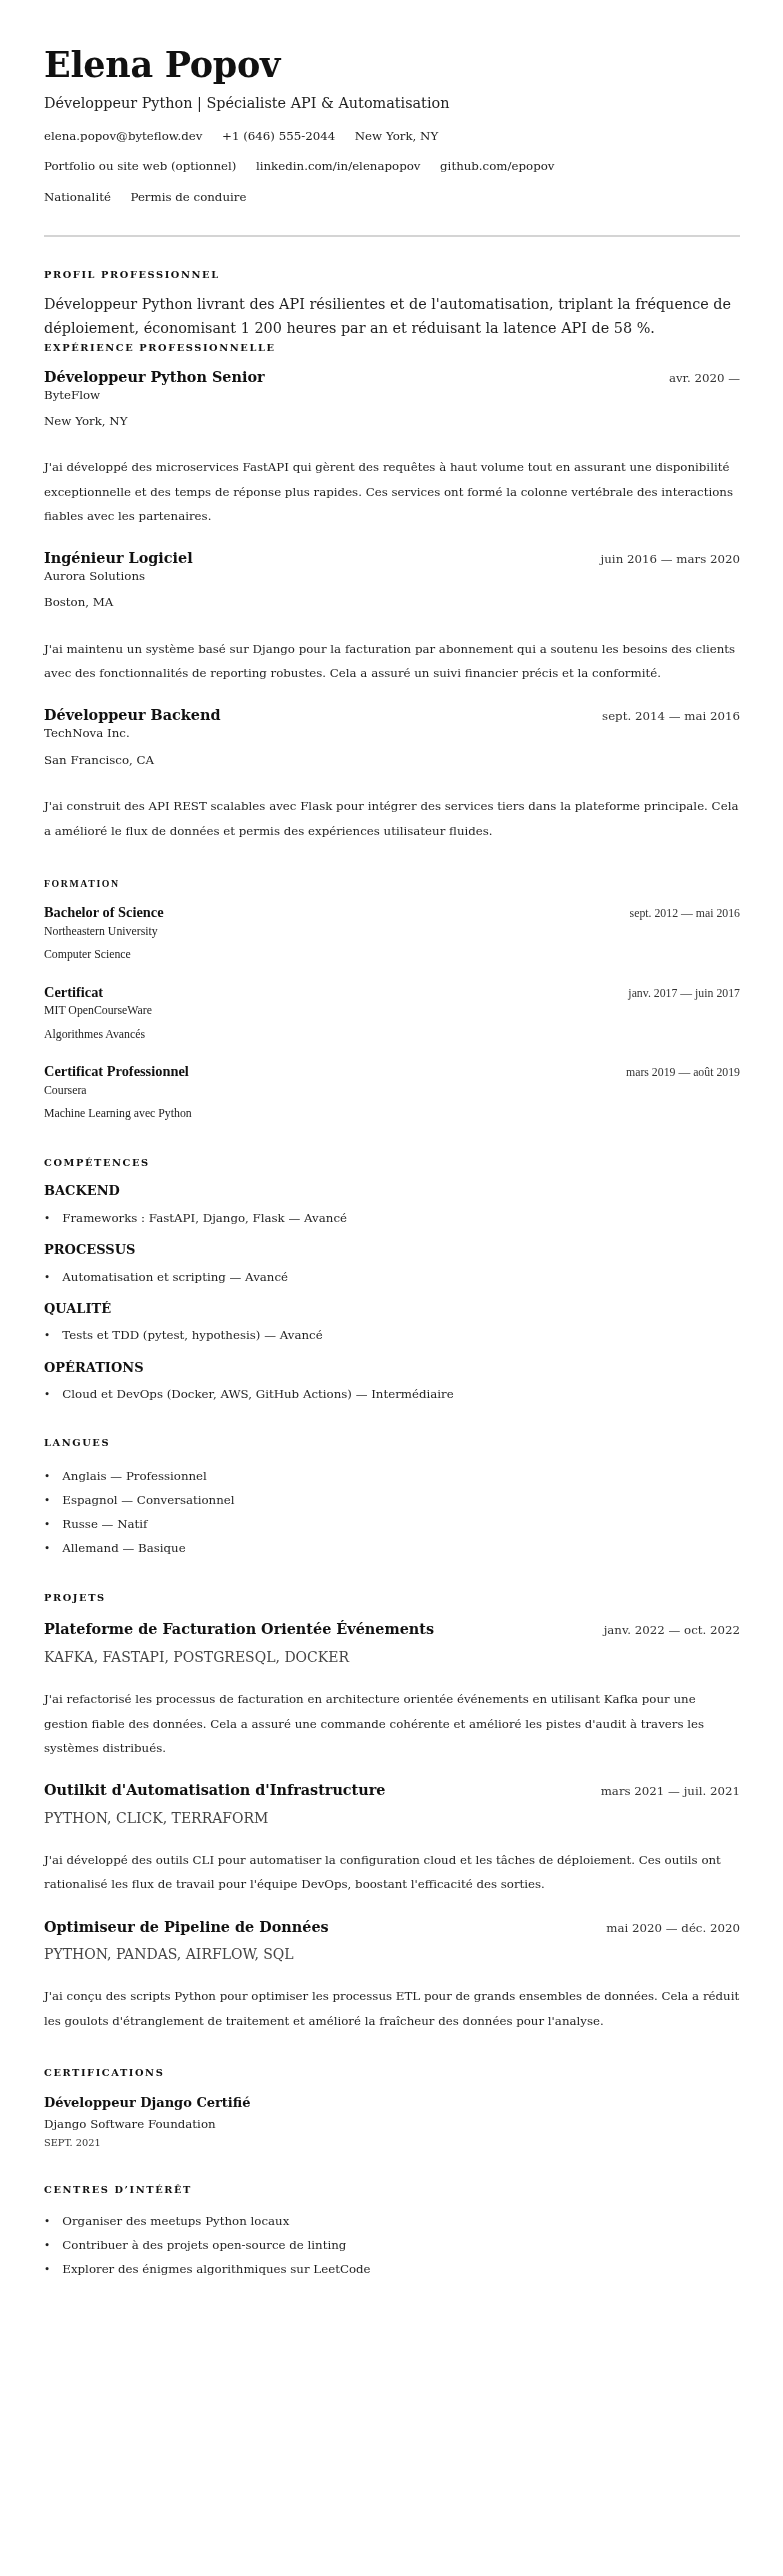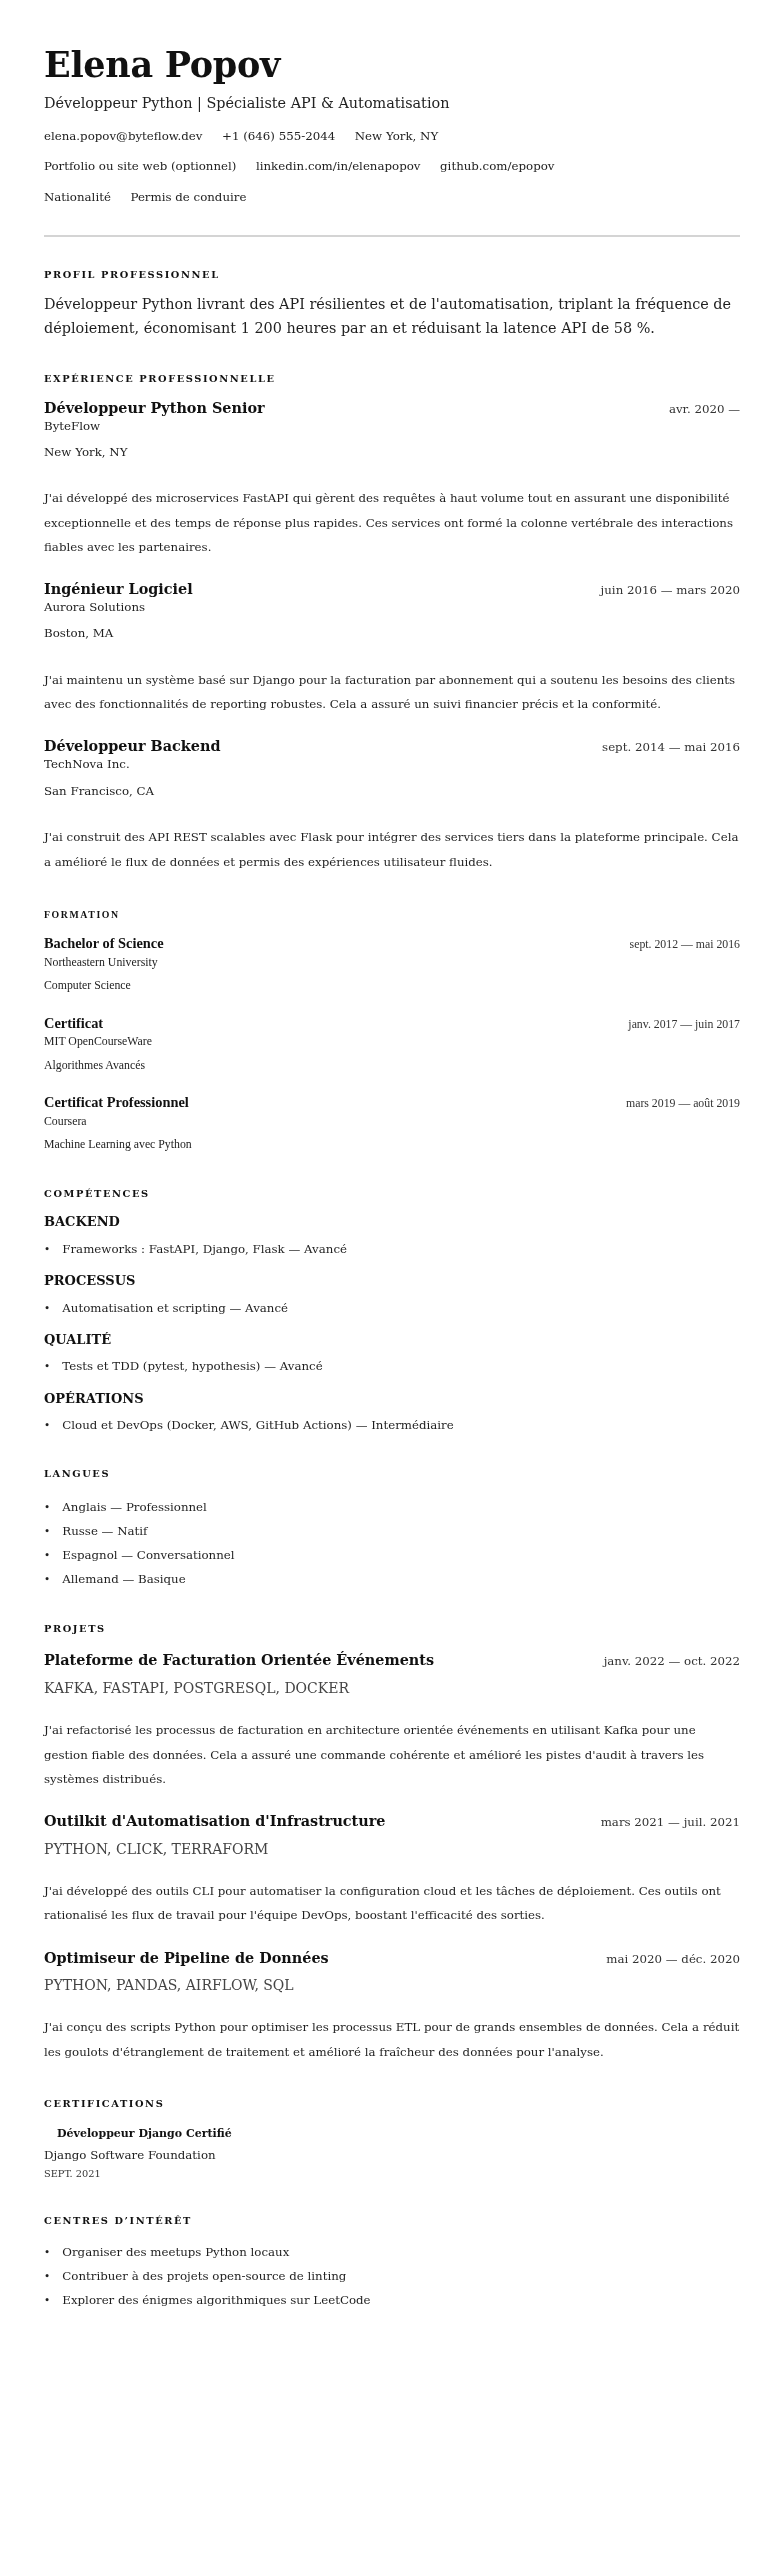--- a/index.html
+++ b/index.html
@@ -18,21 +18,21 @@
   .contact-row.r2, .contact-row.r3 { margin-top: 13.7px; }
   .divider { height: 2px; background: #d4d4d4; margin-top: 29px; }
 
   .section-title {
     font-size: 9.8px; font-weight: bold; letter-spacing: 1.6px; text-transform: uppercase; color: #111;
     line-height: 13px;
   }
   .sec-profil { margin-top: 31px; }
   .summary { font-size: 14.4px; line-height: 24.5px; color: #1f1f1f; margin-top: 10.4px; }
 
-  .sec-exp { margin-top: 31px; }
+  .sec-exp { }
   .entry-head { display: flex; justify-content: space-between; align-items: baseline; }
   .entry-title { font-size: 14.4px; font-weight: bold; color: #111; line-height: 19.6px; }
   .entry-date { font-size: 11.8px; color: #333; line-height: 17px; }
   .entry-sub { font-size: 11.8px; color: #222; line-height: 17px; }
   .entry-loc { font-size: 11.8px; color: #222; line-height: 17px; margin-top: 9.1px; }
   .entry-desc { font-size: 11.8px; line-height: 24.5px; color: #1f1f1f; margin-top: 25.5px; }
 
   .exp-entry { }
   .exp-entry.first { margin-top: 13px; }
   .exp-entry.next { margin-top: 19.6px; }
@@ -55,21 +55,21 @@
   ul.lang-list li { line-height: 24px; }
 
   .sec-proj { margin-top: 31px; }
   .proj-entry.first { margin-top: 15.7px; }
   .proj-entry.next { margin-top: 19.6px; }
   .proj-tech { font-size: 14px; color: #444; text-transform: uppercase; margin-top: 10.4px; line-height: 14.4px; }
   .proj-entry .entry-desc { margin-top: 23px; }
 
   .sec-cert { margin-top: 33px; }
   .cert-entry { margin-top: 14.4px; }
-  .cert-title { font-size: 11px; font-weight: bold; color: #111; line-height: 17px; margin-left: 13px; }
+  .cert-title { font-size: 13px; font-weight: bold; color: #111; line-height: 17px; }
   .cert-issuer { font-size: 11.8px; color: #222; line-height: 17px; margin-top: 5.2px; }
   .cert-date { font-size: 9.8px; color: #333; text-transform: uppercase; line-height: 14.4px; margin-top: 2.6px; }
 
   .sec-interests { margin-top: 33px; }
   ul.interest-list { margin-top: 13px; }
   ul.interest-list li { line-height: 24px; }
 </style>
 </head>
 <body>
 
@@ -192,22 +192,22 @@
       <ul class="bullets">
         <li>Cloud et DevOps (Docker, AWS, GitHub Actions) — Intermédiaire</li>
       </ul>
     </div>
   </section>
 
   <section class="sec-lang">
     <h2 class="section-title">Langues</h2>
     <ul class="bullets lang-list">
       <li>Anglais — Professionnel</li>
+      <li>Espagnol — Conversationnel</li>
       <li>Russe — Natif</li>
-      <li>Espagnol — Conversationnel</li>
       <li>Allemand — Basique</li>
     </ul>
   </section>
 
   <section class="sec-proj">
     <h2 class="section-title">Projets</h2>
 
     <div class="proj-entry first">
       <div class="entry-head">
         <div class="entry-title">Plateforme de Facturation Orientée Événements</div>

